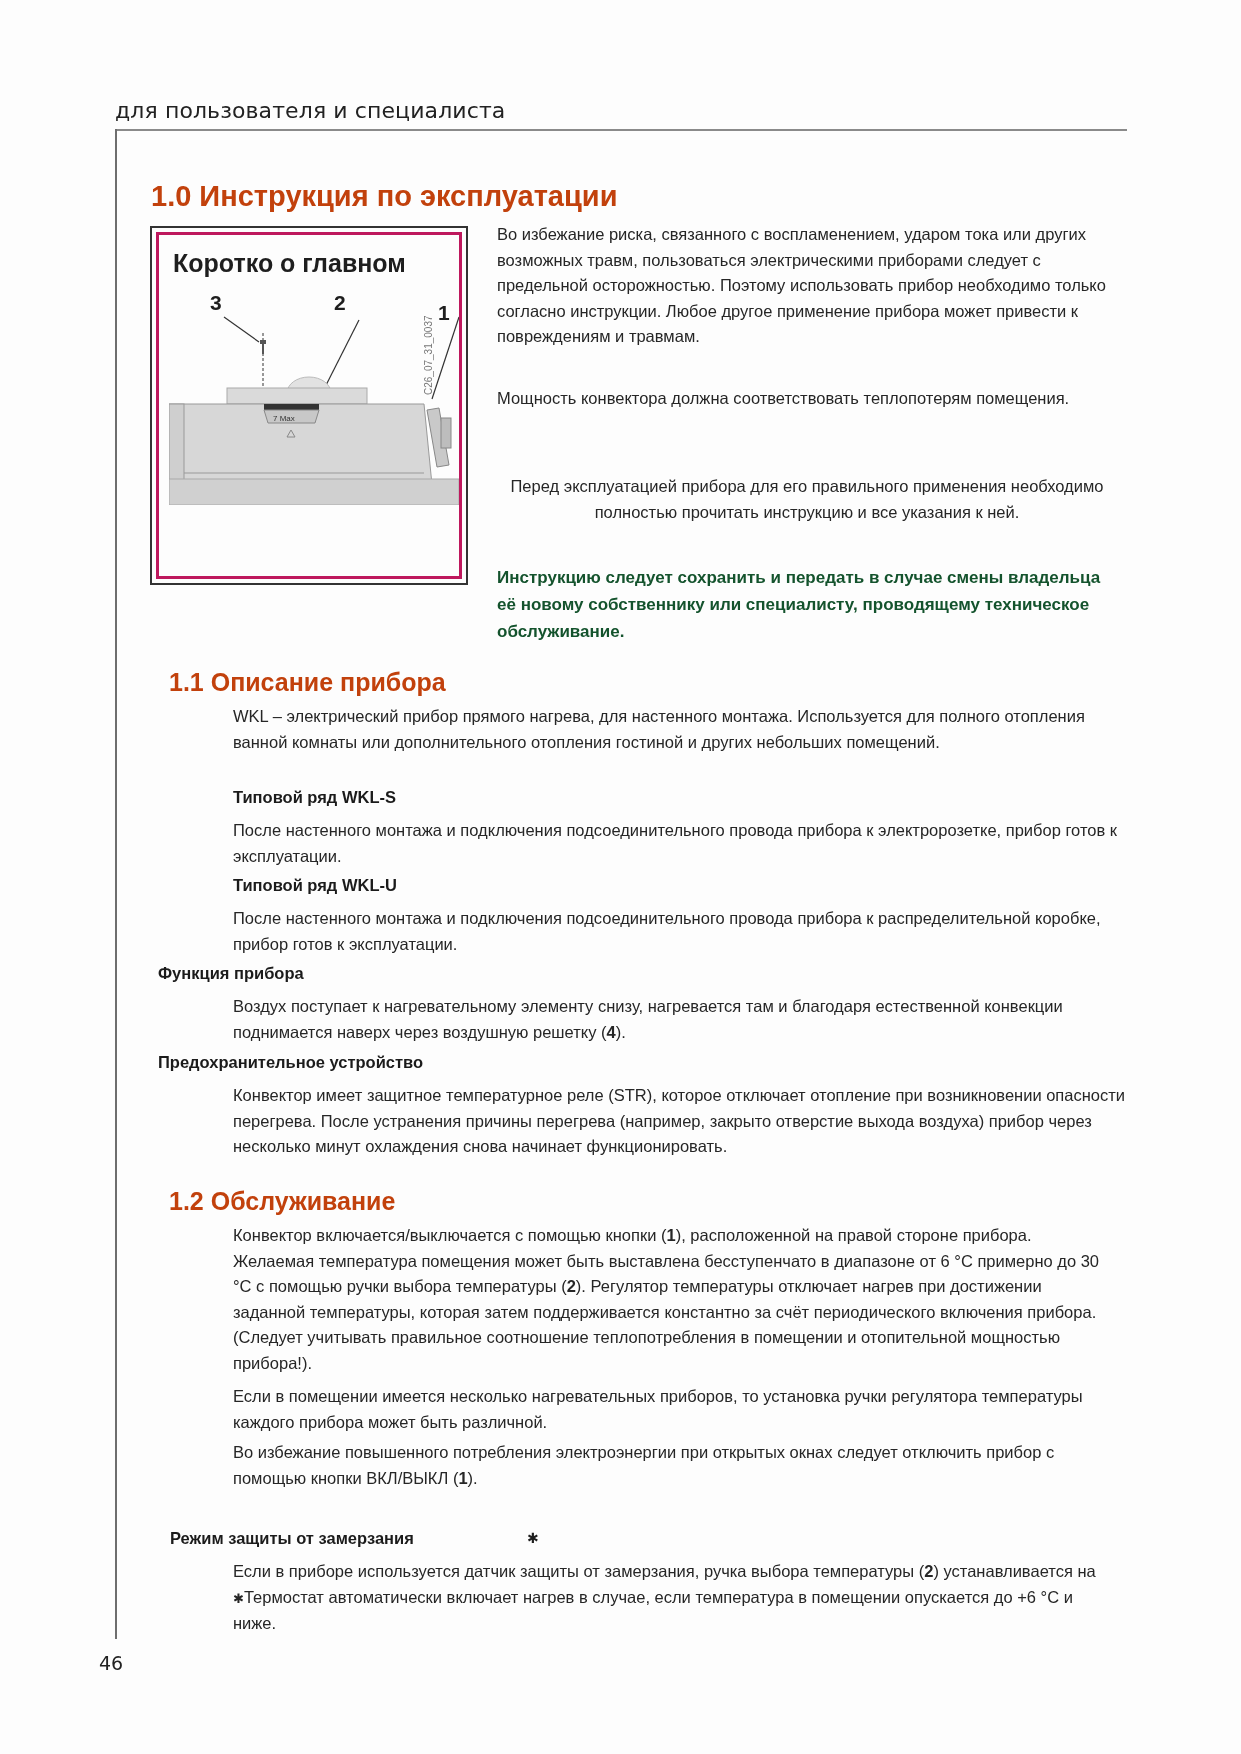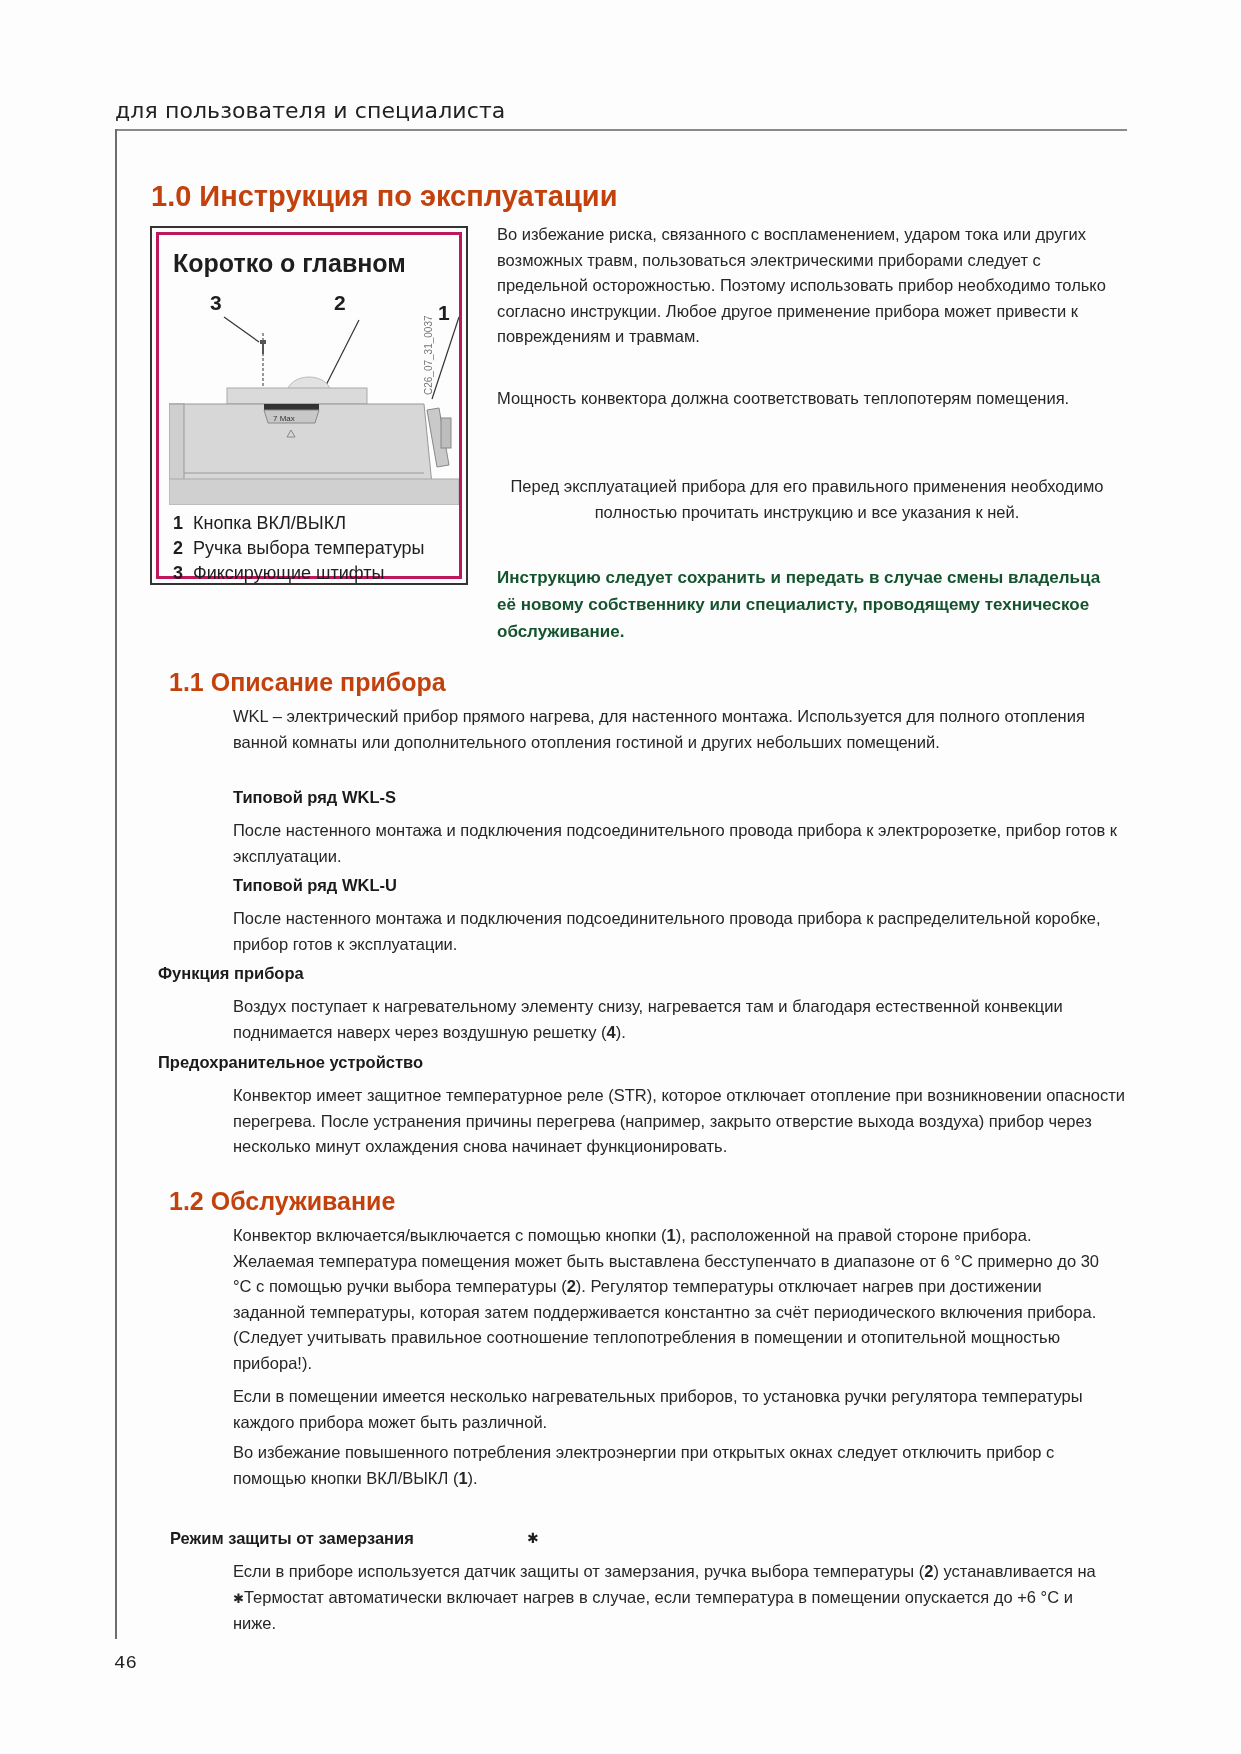--- a/index.html
+++ b/index.html
@@ -5,21 +5,21 @@
   html, body { margin:0; padding:0; }
   body {
     width:1241px; height:1754px; position:relative; overflow:hidden;
     background:#fdfdfd; color:#1e1e1e;
     font-family:"DejaVu Sans", sans-serif;
   }
   .abs { position:absolute; }
   .header-title { left:115px; top:98px; font-size:22px; color:#222; letter-spacing:0.1px; }
   .rule-top { left:115px; top:129px; width:1012px; height:2px; background:#8a8a8a; }
   .rule-left { left:115px; top:129px; width:2px; height:1510px; background:#6e6e6e; }
-  .page-number { left:114px; top:1652px; font-size:19px; color:#222;font-family:Liberation Mono, monospace; }
+  .page-number { left:99px; top:1652px; font-size:19px; color:#222; }
 
   h1, h2 { margin:0; font-family:"Liberation Sans", sans-serif; font-weight:bold; color:#c2410c; }
   .h1 { left:151px; top:180px; font-size:29px; }
   .h-sec { font-size:25px;margin-left:18px; }
 
   .summary-box {
     left:150px; top:226px; width:318px; height:359px;
     border:2px solid #333; box-sizing:border-box;
   }
   .summary-box-inner {
@@ -83,25 +83,20 @@
 
       <path d="M258 105 L270 103 L280 160 L268 162 Z" fill="#c9c9c9" stroke="#888"></path>
       <rect x="272" y="113" width="10" height="30" fill="#bdbdbd" stroke="#888"></rect>
 
       <line x1="15" y1="168" x2="255" y2="168" stroke="#999"></line>
       <rect x="0" y="174" width="290" height="26" fill="#d0d0d0" stroke="#aaa"></rect>
     </svg>
 
     <div class="figure-code">C26_07_31_0037</div>
 
-    <div class="legend">
-      <div><b>1</b><span>Кнопка ВКЛ/ВЫКЛ</span></div>
-      <div><b>2</b><span>Ручка выбора температуры</span></div>
-      <div><b>3</b><span>Фиксирующие штифты</span></div>
-    </div>
   </div>
 </div>
 
 <div class="abs p intro-col" style="top:222px;">Во избежание риска, связанного с воспламенением, ударом тока или других возможных травм, пользоваться электрическими приборами следует с предельной осторожностью. Поэтому использовать прибор необходимо только согласно инструкции. Любое другое применение прибора может привести к повреждениям и травмам.</div>
 <div class="abs p intro-col" style="top:386px;">Мощность конвектора должна соответствовать теплопотерям помещения.</div>
 <div class="abs p intro-col" style="top:474px;text-align:center;">Перед эксплуатацией прибора для его правильного применения необходимо полностью  прочитать инструкцию и все указания к ней.</div>
 <div class="abs p intro-col bold-note" style="top:564px;width:610px;">Инструкцию следует сохранить и передать в случае смены владельца её новому собственнику или специалисту, проводящему техническое обслуживание.</div>
 
 <h2 class="abs h-sec" style="left:151px;top:668px;">1.1  Описание прибора</h2>
 <div class="abs p body-col" style="top:704px;">WKL – электрический прибор прямого нагрева, для настенного монтажа. Используется для полного отопления ванной комнаты или дополнительного отопления гостиной и других небольших помещений.</div>

